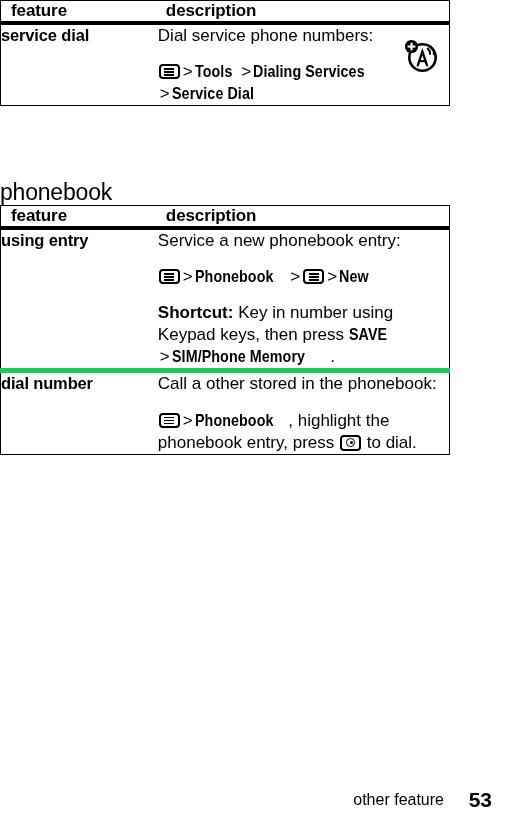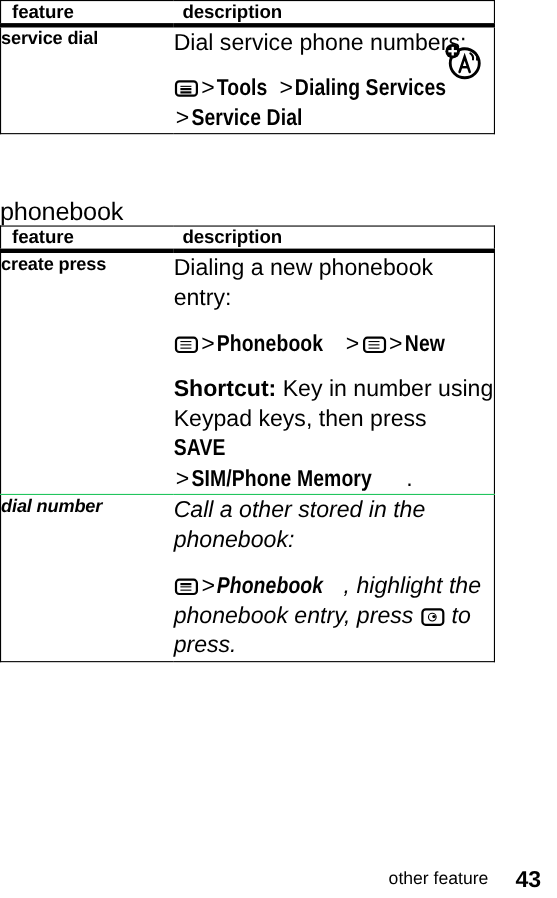--- a/index.html
+++ b/index.html
@@ -55,31 +55,31 @@
     font-size: 17px;
     font-weight: bold;
     letter-spacing: -0.1px;
     padding: 4px 0 5px 0;
   }
   .hdr-cell.f { padding-left: 10px; }
   .hdr-cell.d { padding-left: 8px; margin-left: 25px; }
   thead tr { border-bottom: 4px solid #000; }
 
   
-  tbody tr + tr { border-top: 1px solid #22c55e; font-style: italic; }
+  tbody tr + tr { border-top: 5px solid #22c55e; }
 
   .cell-feature {
     font-size: 16.5px;
     font-weight: bold;
     padding: 9px 6px 12px 10px;
     line-height: 1.25;
     letter-spacing: -0.15px;
   }
   .cell-desc {
-    font-size: 21px;
+    font-size: 17px;
     font-weight: normal;
     padding: 9px 10px 12px 8px;
     line-height: 1.30;
     position: relative;
   }
   .cell-desc p {
     margin: 0 0 14px 0;
   }
   .cell-desc p:last-child {
     margin-bottom: 0;
@@ -260,23 +260,23 @@
       </colgroup>
     <thead>
       <tr>
         <th class="hdr-cell f">feature</th>
         <th class="hdr-cell d">description</th>
       </tr>
     </thead>
     <tbody>
 
       <tr>
-        <td class="cell-feature">create press</td>
+        <td class="cell-feature">using entry</td>
         <td class="cell-desc">
-          <p>Dialing a new phonebook entry:</p>
+          <p>Service a new phonebook entry:</p>
           <p>
             <span class="key-icon">
               <span class="ln l1"></span><span class="ln l2"></span><span class="ln l3"></span>
             </span><span class="gt">&gt;</span><span class="cond">Phonebook</span><span class="gt">&gt;</span><span class="key-icon">
               <span class="ln l1"></span><span class="ln l2"></span><span class="ln l3"></span>
             </span><span class="gt">&gt;</span><span class="cond">New</span>
           </p>
           <p><span class="bold">Shortcut:</span><span>&nbsp;</span><span>Key in number using Keypad keys, then press</span><span>&nbsp;</span><span class="cond">SAVE</span><br><span class="gt">&gt;</span><span class="cond">SIM/Phone Memory</span><span>.</span>
           </p>
         </td>
@@ -284,26 +284,26 @@
 
       <tr>
         <td class="cell-feature">dial number</td>
         <td class="cell-desc">
           <p>Call a other stored in the phonebook:</p>
           <p>
             <span class="key-icon">
               <span class="ln l1"></span><span class="ln l2"></span><span class="ln l3"></span>
             </span><span class="gt">&gt;</span><span class="cond">Phonebook</span><span>, highlight the phonebook entry, press</span><span>&nbsp;</span><span class="send-icon">
               <span class="ring"></span><span class="dot"></span>
-            </span><span>&nbsp;</span><span>to press.</span>
+            </span><span>&nbsp;</span><span>to dial.</span>
           </p>
         </td>
       </tr>
 
     </tbody>
   </table>
 
   <div class="footer">
     <span class="running-head">other feature</span>
-    <span class="folio">43</span>
+    <span class="folio">53</span>
   </div>
 
 </div>
 
 </body></html>

